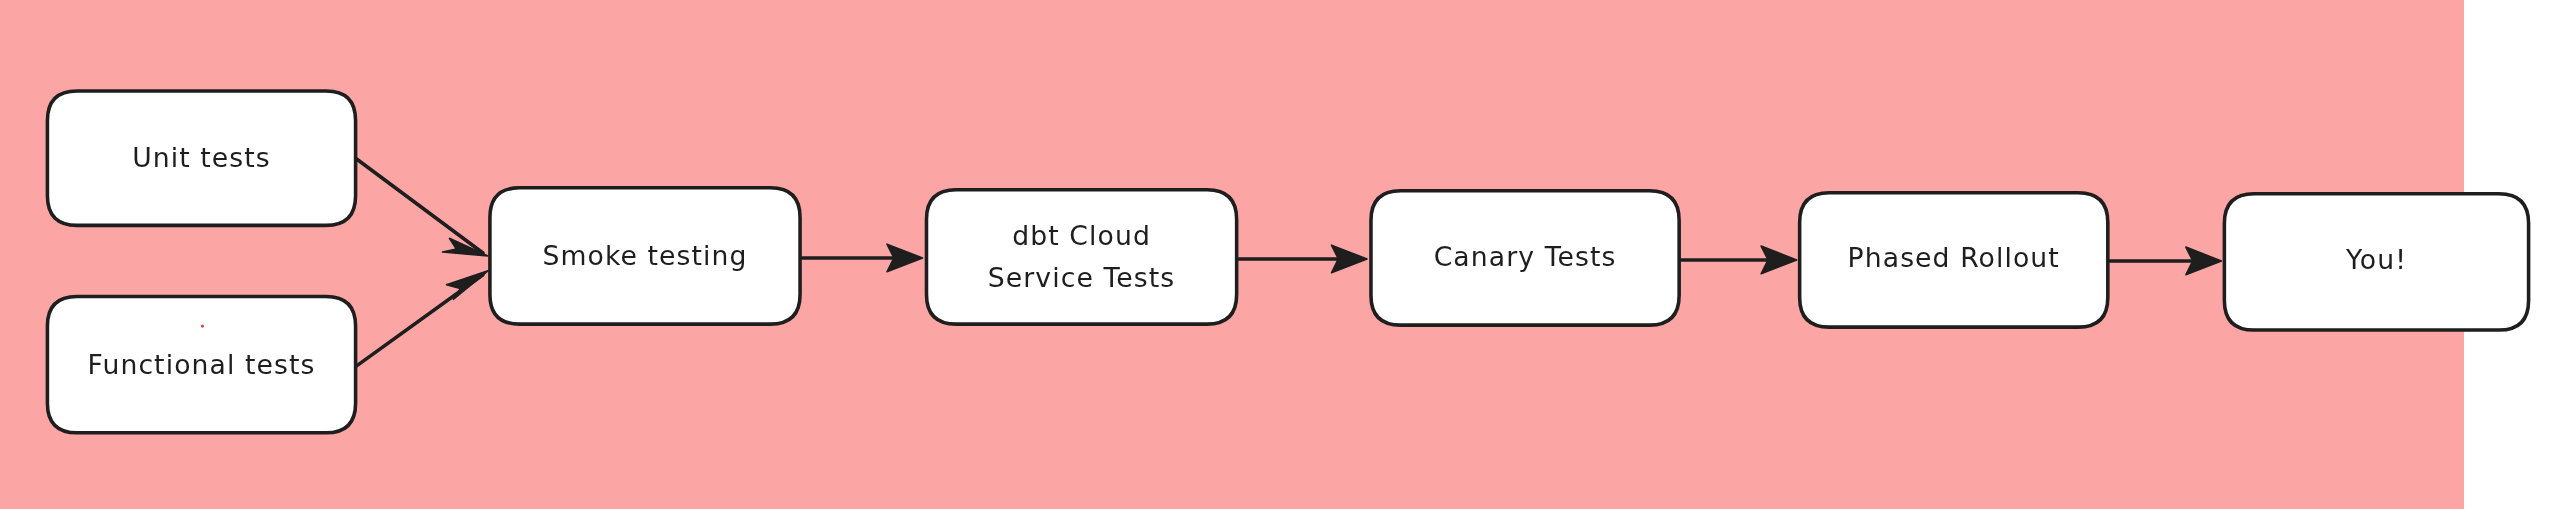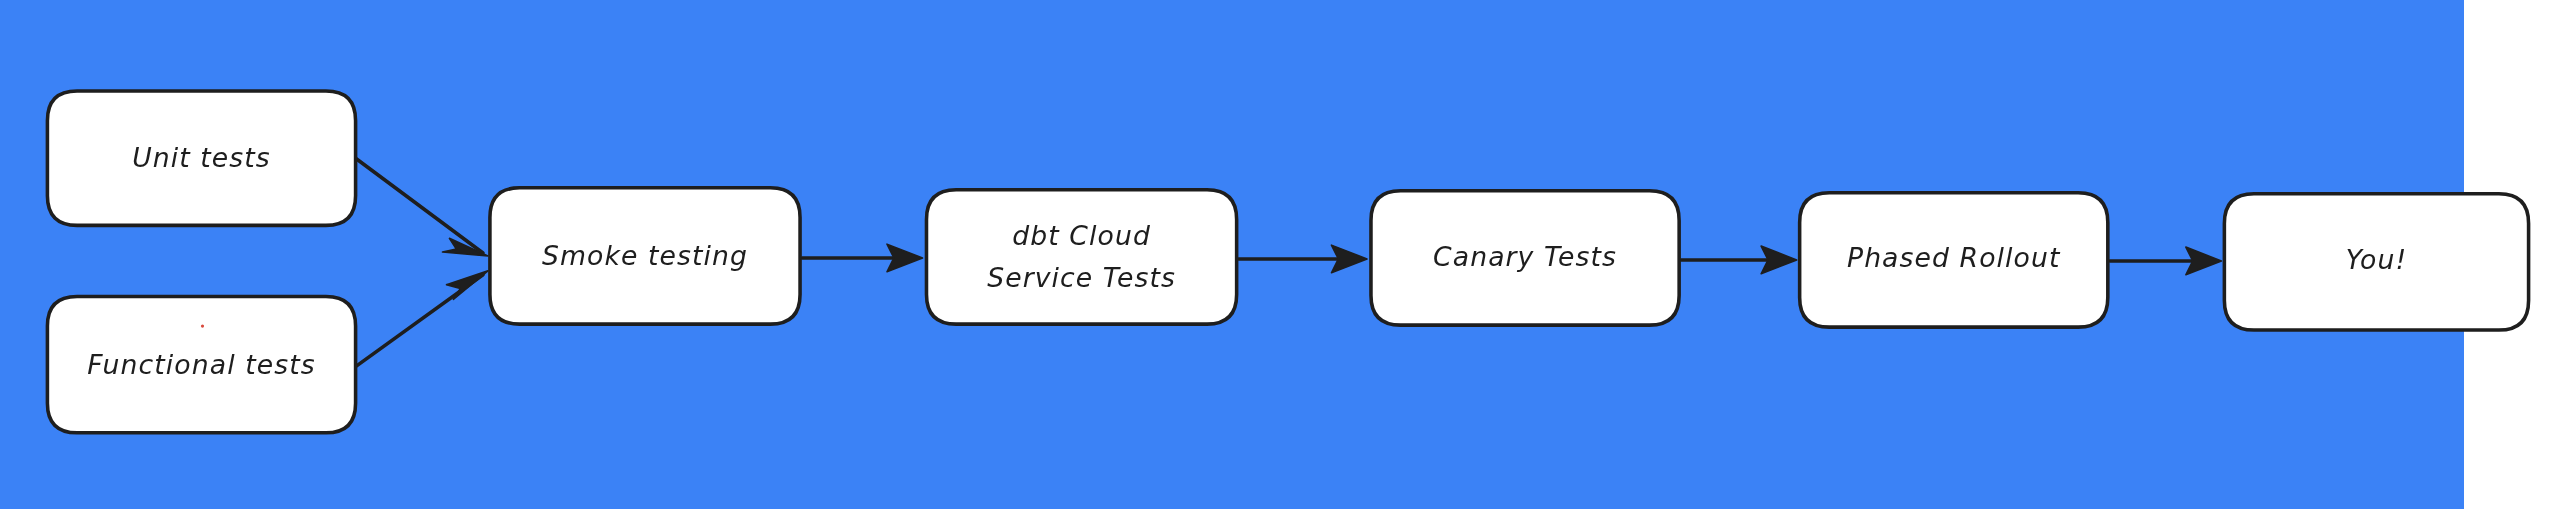--- a/index.html
+++ b/index.html
@@ -11,22 +11,21 @@
   body {
     width: 2576px;
     height: 510px;
     overflow: hidden;
     font-family: "DejaVu Sans", sans-serif;
   }
   #diagram-root {
     position: relative;
     width: 2464px;
     height: 510px;
-    background: #3b82f6;
-    font-style: italic;
+    background: #fca5a5;
   }
   svg.flow-canvas {
     display: block;
     width: 2576px;
     height: 510px;
   }
   .node-shape {
     fill: #ffffff;
     stroke: #1e1e1e;
     stroke-width: 3.6;

